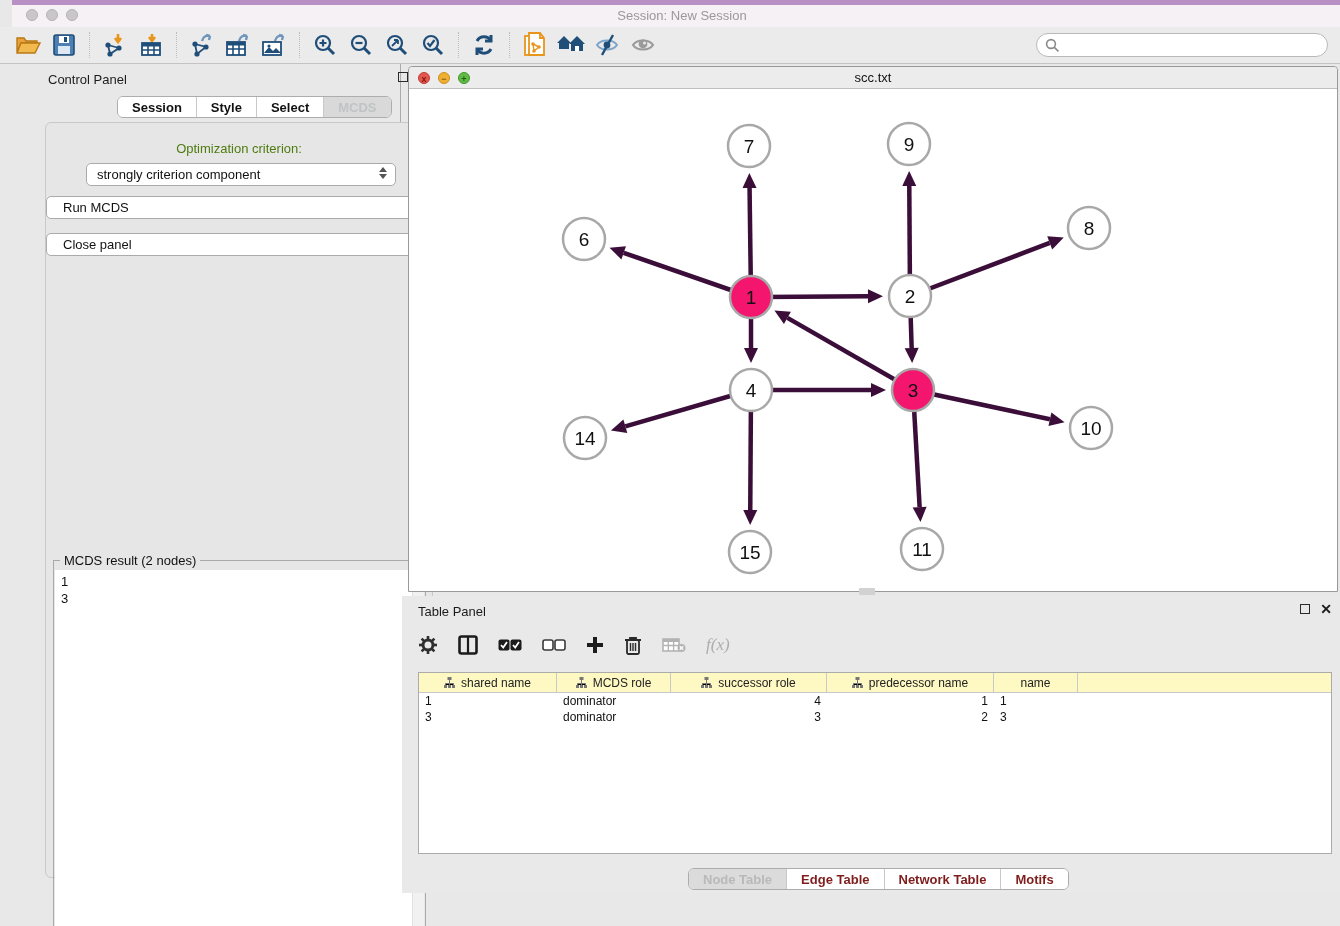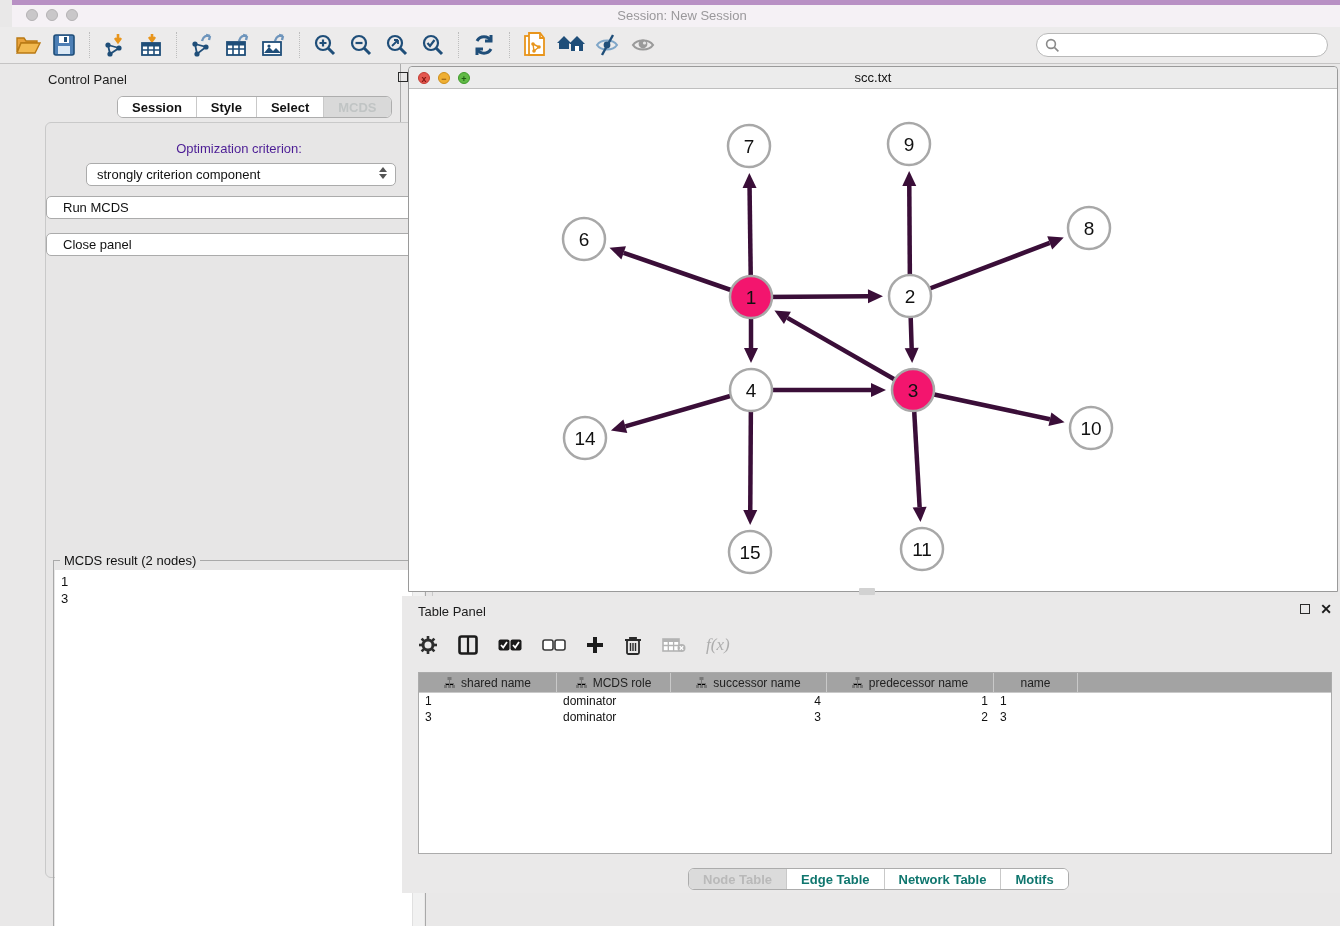--- a/index.html
+++ b/index.html
@@ -34,21 +34,21 @@
   .win-icons { position:absolute; right:8px; top:6px; display:flex; gap:10px; align-items:center; }
   .float-icon { width:10px; height:10px; border:1.6px solid #2A2A2A; display:inline-block; }
   .close-icon { font-size:14px; font-weight:bold; color:#1A1A1A; line-height:10px; }
 
   .cp-tabs { position:absolute; left:77px; top:30px; height:22px; display:flex; border:1px solid #ADADAD; border-radius:6px; overflow:hidden; background:#FFF; }
   .cp-tab { padding:0 14px; font-size:13px; font-weight:bold; color:#111; background:#FFF; display:flex; align-items:center; border-right:1px solid #C9C9C9; }
   .cp-tab:last-child { border-right:none; }
   .cp-tab.active { background:#D9D9D9; color:#C0C4C4; }
 
   .cp-body { position:absolute; left:5px; top:56px; width:388px; height:756px; background:#E7E6E6; border:1px solid #C9C9C9; border-radius:6px; }
-  .opt-label { position:absolute; left:0; top:18px; width:100%; text-align:center; font-size:13px; color:#4c1d95; }
+  .opt-label { position:absolute; left:0; top:18px; width:100%; text-align:center; font-size:13px; color:#4d7c0f; }
   .cp-select { position:absolute; left:40px; top:40px; width:310px; height:23px; background:#FFF; border:1px solid #ABABAB; border-radius:5px; font-size:13px; color:#111; display:flex; align-items:center; padding:0 10px; }
   .cp-select .combo-arrows { position:absolute; right:8px; top:3px; display:flex; flex-direction:column; gap:2px; }
   .combo-arrows i { width:0; height:0; border-left:4px solid transparent; border-right:4px solid transparent; display:block; }
   .combo-arrows i.up { border-bottom:5px solid #555; }
   .combo-arrows i.down { border-top:5px solid #555; }
   .cp-buttons { position:absolute; left:0; top:73px; width:100%; display:flex; justify-content:center; gap:14px;flex-direction:column; }
   .cp-btn { height:23px; padding:0 16px; background:#FFF; border:1px solid #ABABAB; border-radius:5px; font-size:13px; color:#111; display:flex; align-items:center; }
 
   .mcds-group { position:absolute; left:7px; top:437px; width:373px; height:378px; border:1px solid #A9A9A9; }
   .mcds-legend { position:absolute; left:6px; top:-8px; background:#E7E6E6; padding:0 4px; font-size:13px; color:#111; }
@@ -69,28 +69,28 @@
 
   
   .table-panel { position:absolute; left:402px; top:532px; width:938px; height:297px; background:#EAE9E9; }
   .tp-header { position:absolute; left:0; top:0; width:100%; height:24px; }
   .tp-title { position:absolute; left:16px; top:8px; font-size:13px; color:#1C1C1C; }
   .tp-toolbar { position:absolute; left:16px; top:32px; height:34px; display:flex; gap:20px; }
   .tp-tool { display:flex; align-items:center; justify-content:center; }
   .fx-label { font-family:"Liberation Serif", serif; font-style:italic; font-size:17px; color:#ADADAD; }
 
   .tp-table { position:absolute; left:16px; top:76px; width:914px; height:182px; background:#FFF; border:1px solid #ABABAB; }
-  .tp-thead { display:flex; height:20px; background:#a3a3a3; border-bottom:1px solid #C9C9C9; }
+  .tp-thead { display:flex; height:20px; background:#fef9c3; border-bottom:1px solid #C9C9C9; }
   .tp-th { display:flex; align-items:center; justify-content:center; gap:6px; font-size:12px; color:#222; border-right:1px solid #C9C9C9; position:relative; }
   .tp-row { display:flex; height:16px; font-size:12px; color:#111; }
   .tp-td { padding:1px 6px; white-space:nowrap; overflow:hidden; }
   .al { text-align:left; } .ar { text-align:right; }
 
   .tp-tabs { position:absolute; left:286px; top:272px; height:22px; display:flex; border:1px solid #ACACAC; border-radius:6px; overflow:hidden; background:#FFF; }
-  .tp-tab { padding:0 14px; font-size:13px; font-weight:bold; color:#0f766e; background:#FFF; display:flex; align-items:center; border-right:1px solid #C9C9C9; }
+  .tp-tab { padding:0 14px; font-size:13px; font-weight:bold; color:#7f1d1d; background:#FFF; display:flex; align-items:center; border-right:1px solid #C9C9C9; }
   .tp-tab:last-child { border-right:none; }
   .tp-tab.active { background:#DBDBDB; color:#B9B9B9; }
 
   
   .statusbar { position:absolute; left:0; top:893px; width:1340px; height:33px; background:#EDECEC; border-top:1px solid #C4C3C3;margin-top:48px; }
   .list-btn { position:absolute; left:10px; top:4px; width:30px; height:24px; background:#FFF; border:1px solid #ABABAB; display:flex; align-items:center; justify-content:center; }
   .memory-btn { position:absolute; right:8px; top:4px; height:24px; padding:0 10px; background:#FFF; border:1px solid #ABABAB; border-radius:3px; display:flex; align-items:center; gap:6px; font-size:12px; color:#111; }
   .memory-dot { width:11px; height:11px; border-radius:50%; background:#1F8A3B; }
 </style>
 </head>
@@ -448,21 +448,21 @@
             <span>MCDS role</span>
           </div>
           <div class="tp-th" style="width:156px;">
             <svg width="11" height="11" viewBox="0 0 11 11">
                 <rect x="3.5" y="0" width="4" height="3" fill="#777"></rect>
                 <path d="M5.5 3 V5 M1.5 8 V6.5 H9.5 V8 M5.5 5 V8" stroke="#777" stroke-width="1"></path>
                 <rect x="0" y="8" width="3" height="3" fill="#777"></rect>
                 <rect x="4" y="8" width="3" height="3" fill="#777"></rect>
                 <rect x="8" y="8" width="3" height="3" fill="#777"></rect>
               </svg>
-            <span>successor name</span>
+            <span>successor role</span>
           </div>
           <div class="tp-th" style="width:167px;">
             <svg width="11" height="11" viewBox="0 0 11 11">
                 <rect x="3.5" y="0" width="4" height="3" fill="#777"></rect>
                 <path d="M5.5 3 V5 M1.5 8 V6.5 H9.5 V8 M5.5 5 V8" stroke="#777" stroke-width="1"></path>
                 <rect x="0" y="8" width="3" height="3" fill="#777"></rect>
                 <rect x="4" y="8" width="3" height="3" fill="#777"></rect>
                 <rect x="8" y="8" width="3" height="3" fill="#777"></rect>
               </svg>
             <span>predecessor name</span>

